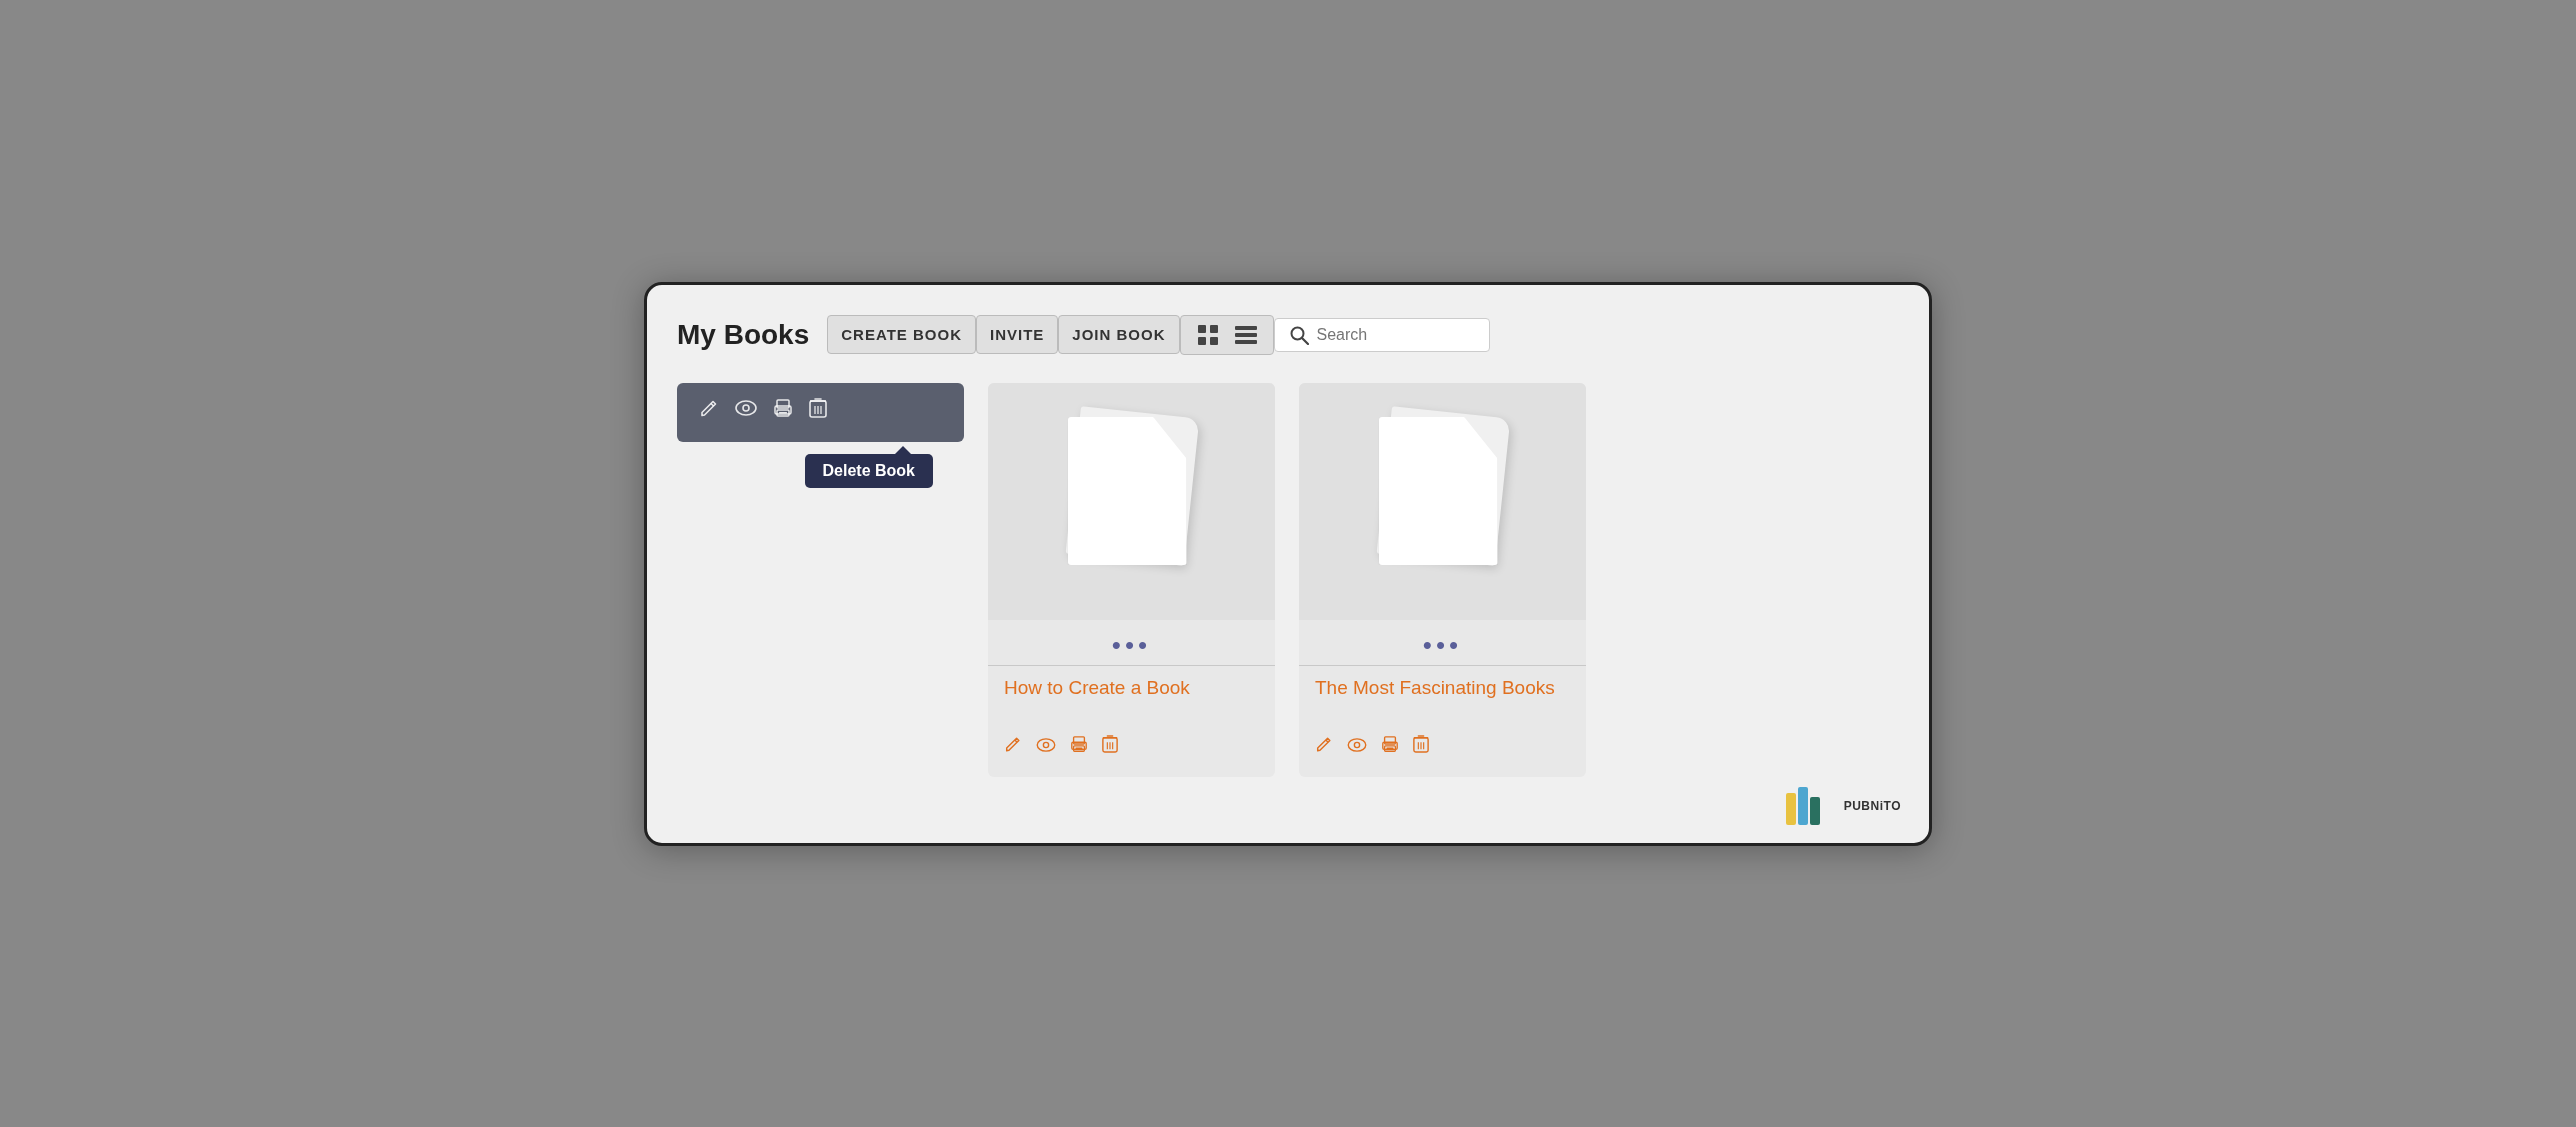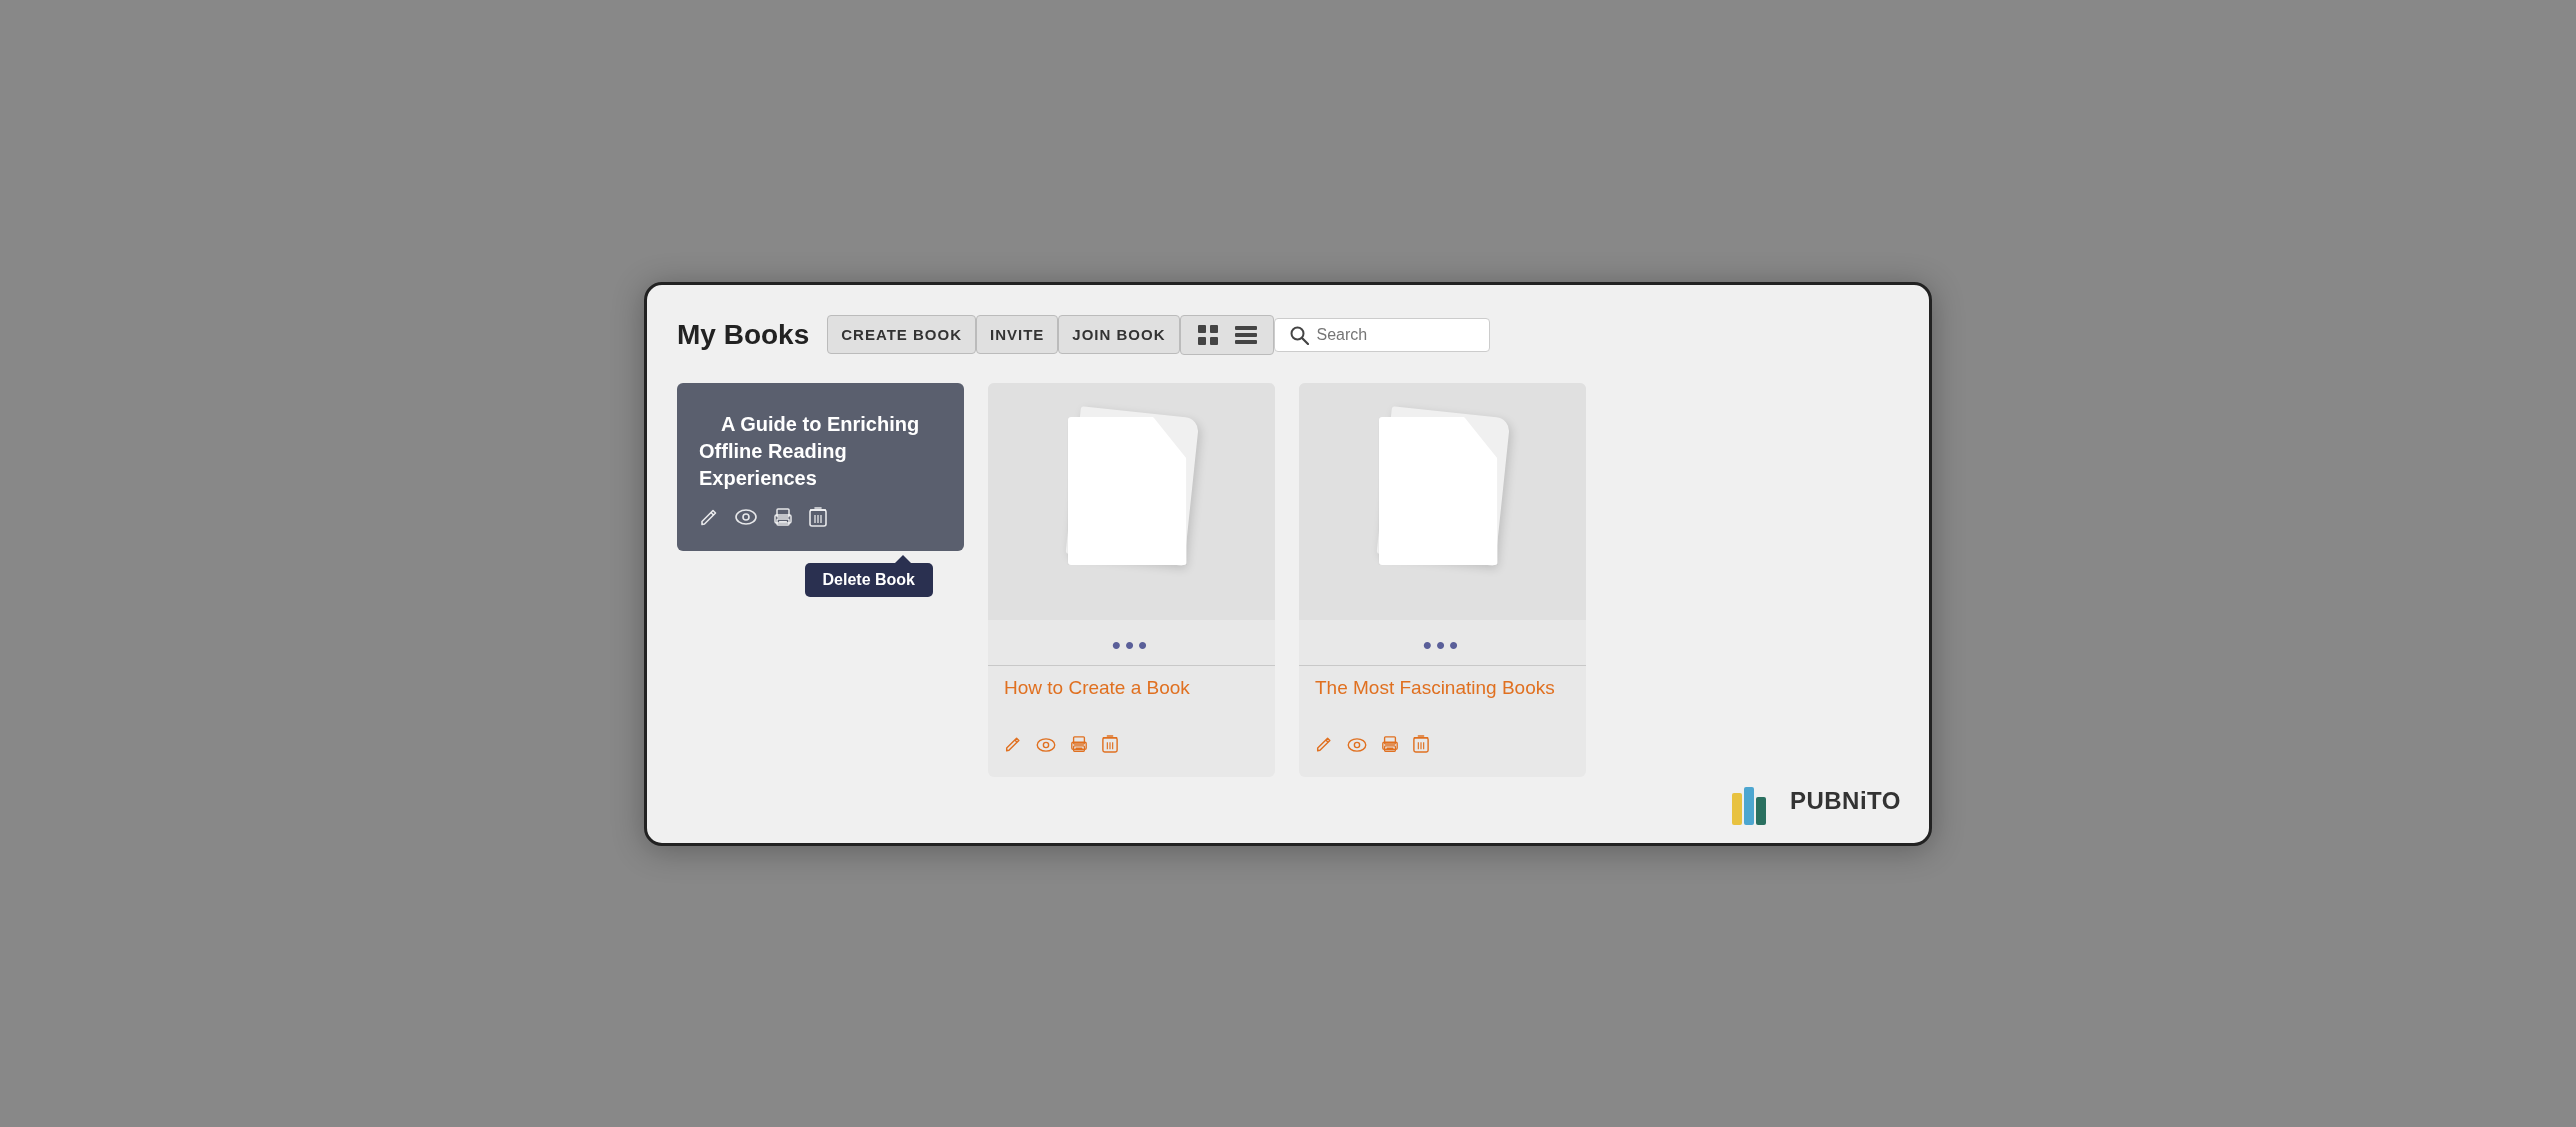--- a/index.html
+++ b/index.html
@@ -226,22 +226,23 @@
       border-left: 8px solid transparent;
       border-right: 8px solid transparent;
       border-bottom: 8px solid #2a3050;
     }
     
     .logo {
       position: absolute;
       bottom: 18px;
       right: 28px;
       display: flex;
+      align-items: center;
       gap: 24px;
-      font-size: 24px;
+      font-size: 12px;
       font-weight: 700;
       color: #333;
       letter-spacing: 0.5px;
     }
     .logo-icon {
       display: flex;
       align-items: flex-end;
       gap: 1px;
     }
     
@@ -292,23 +293,20 @@
         </svg>
       </button>
       <input class="search-input" type="text" placeholder="Search" style="">
     </div>
   </div>
 
   <div class="books-grid">
 
     <div class="book-card book-card-dark" style="position:relative;">
       <div class="dark-card-inner">
-        <div style="padding: 28px 22px 0 22px; flex:1;">
-          <span class="book-cover-title">A Guide to Enriching Offline Reading Experiences</span>
-        </div>
         <div class="book-actions-dark">
           <button class="book-action-icon-white">
             <svg width="20" height="20" viewBox="0 0 20 20" fill="none">
               <path d="M3 14.5L14 3.5l2.5 2.5L5.5 17 3 17.5z" stroke="rgba(255,255,255,0.85)" stroke-width="1.6" fill="none" stroke-linejoin="round"></path>
               <path d="M12 5.5l2.5 2.5" stroke="rgba(255,255,255,0.85)" stroke-width="1.6"></path>
             </svg>
           </button>
           <button class="book-action-icon-white">
             <svg width="22" height="16" viewBox="0 0 22 16" fill="none">
               <ellipse cx="11" cy="8" rx="10" ry="7" stroke="rgba(255,255,255,0.85)" stroke-width="1.6" fill="none"></ellipse>

